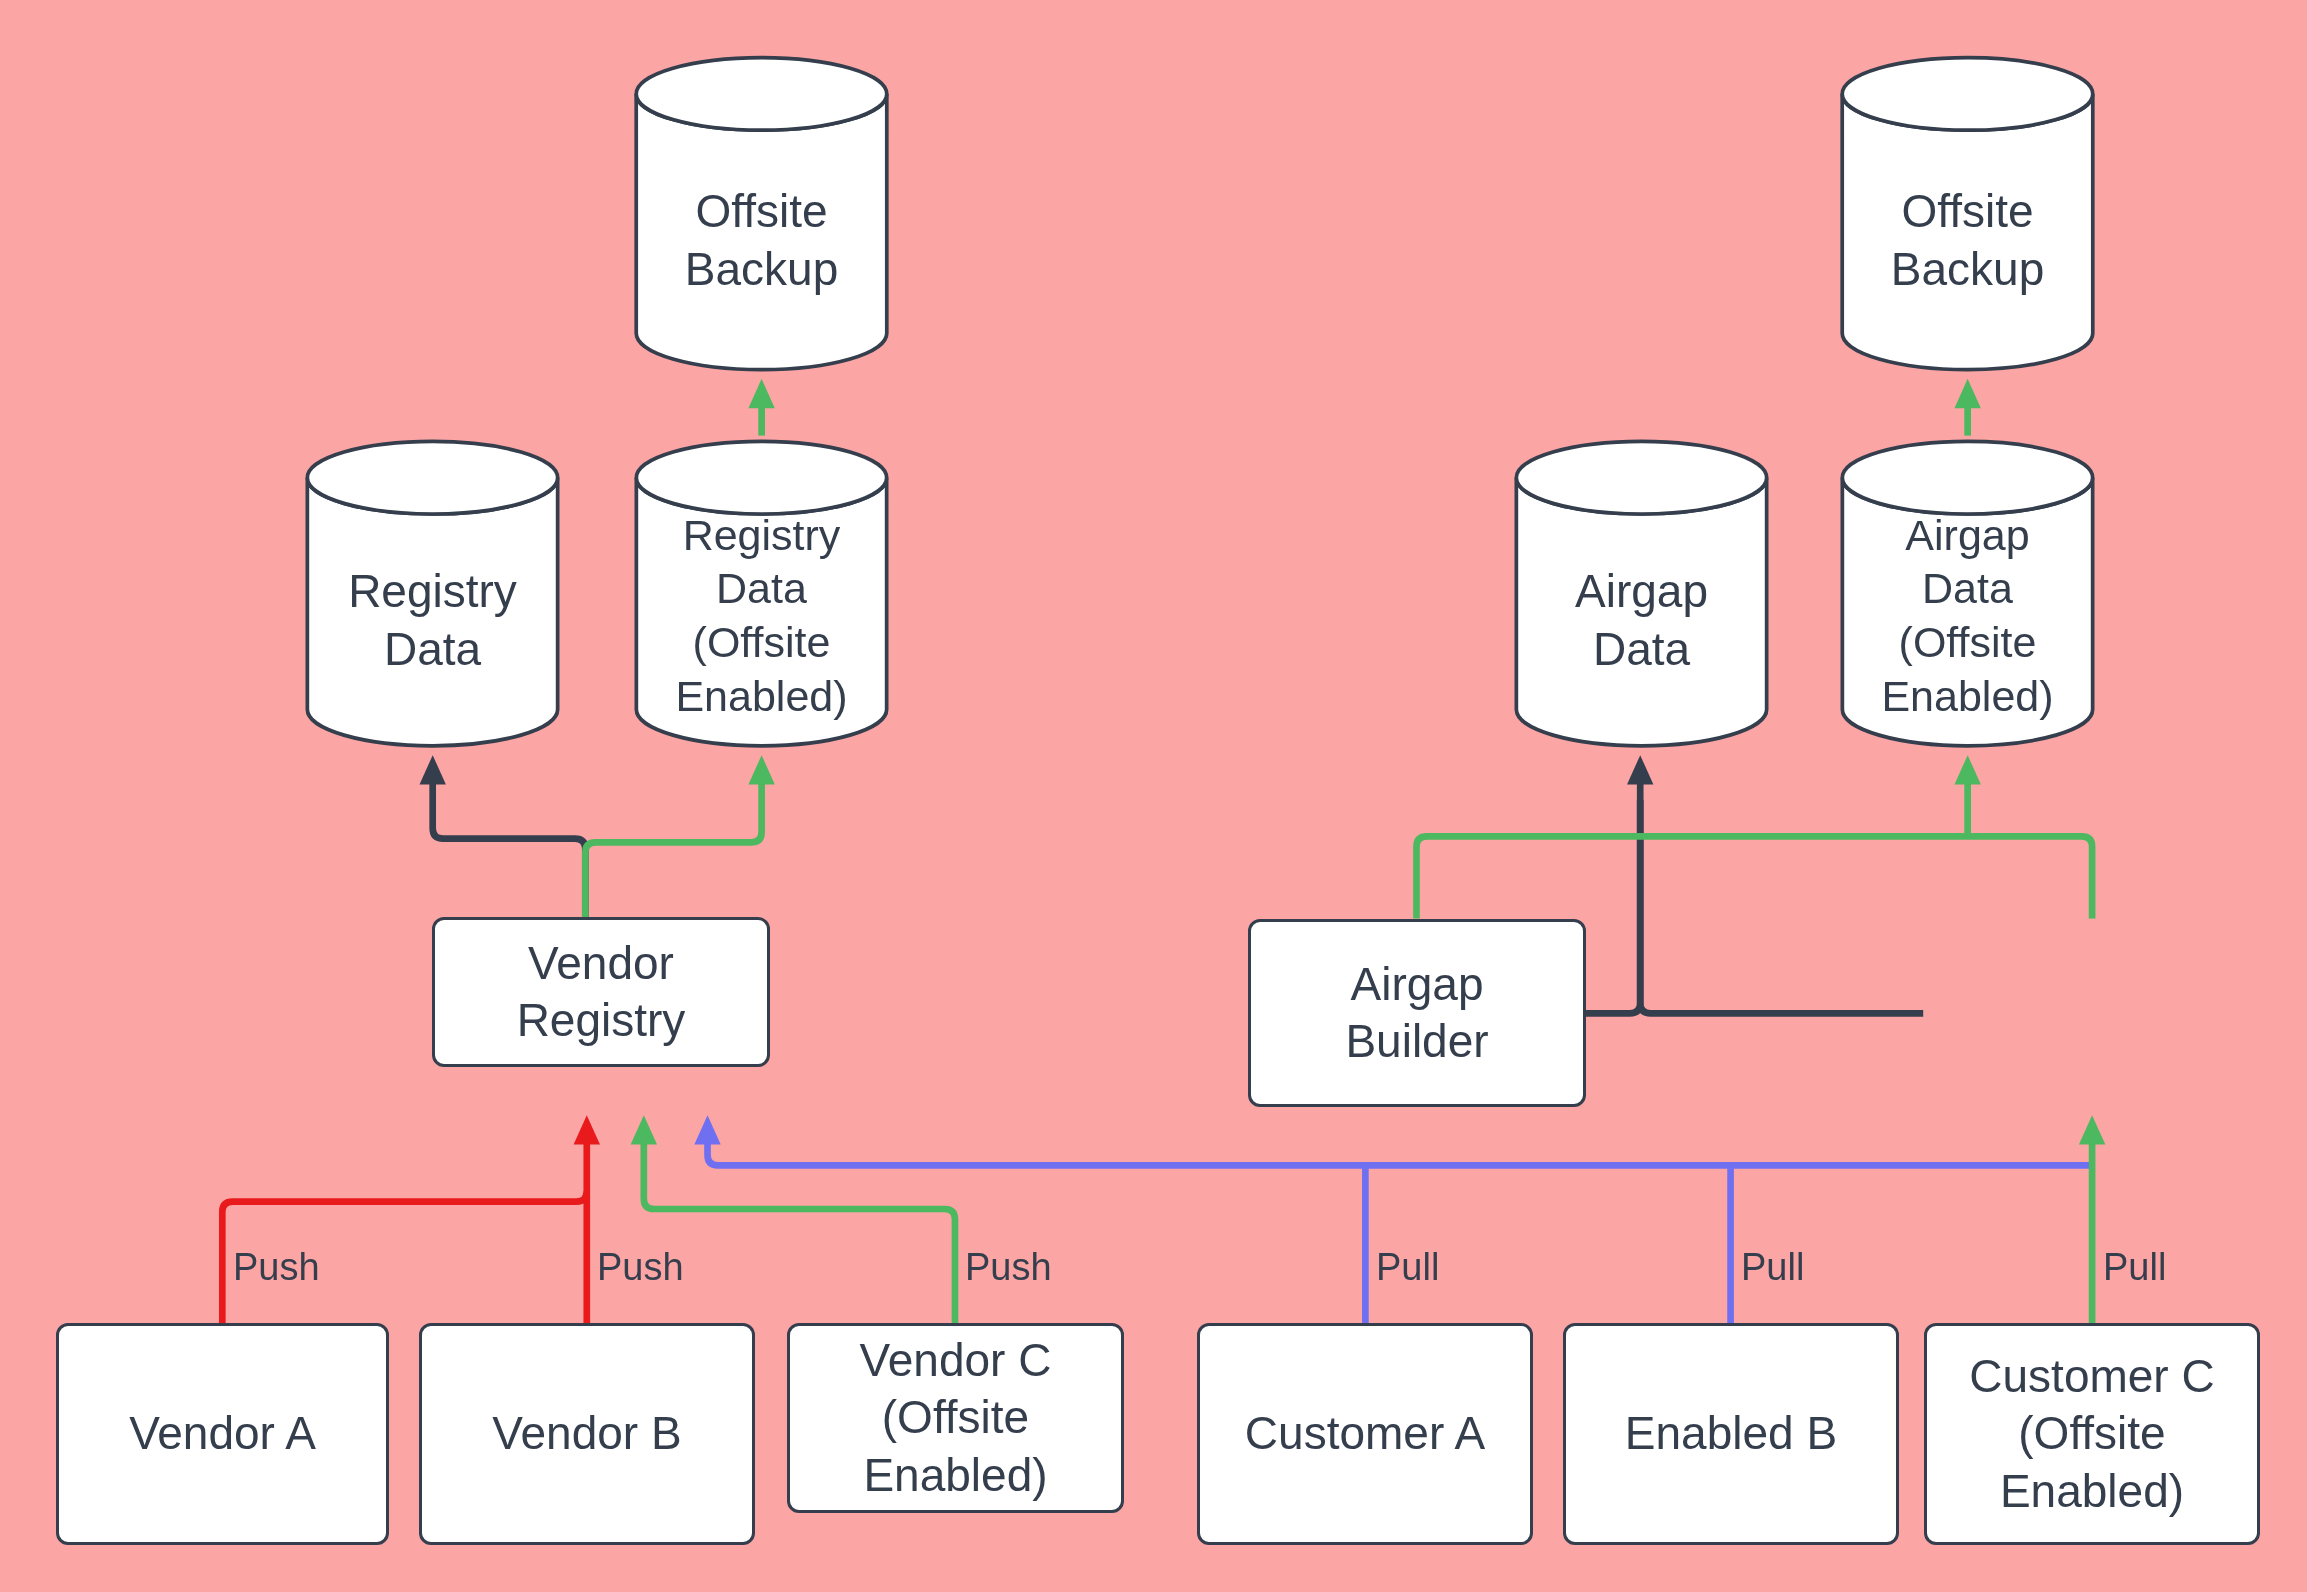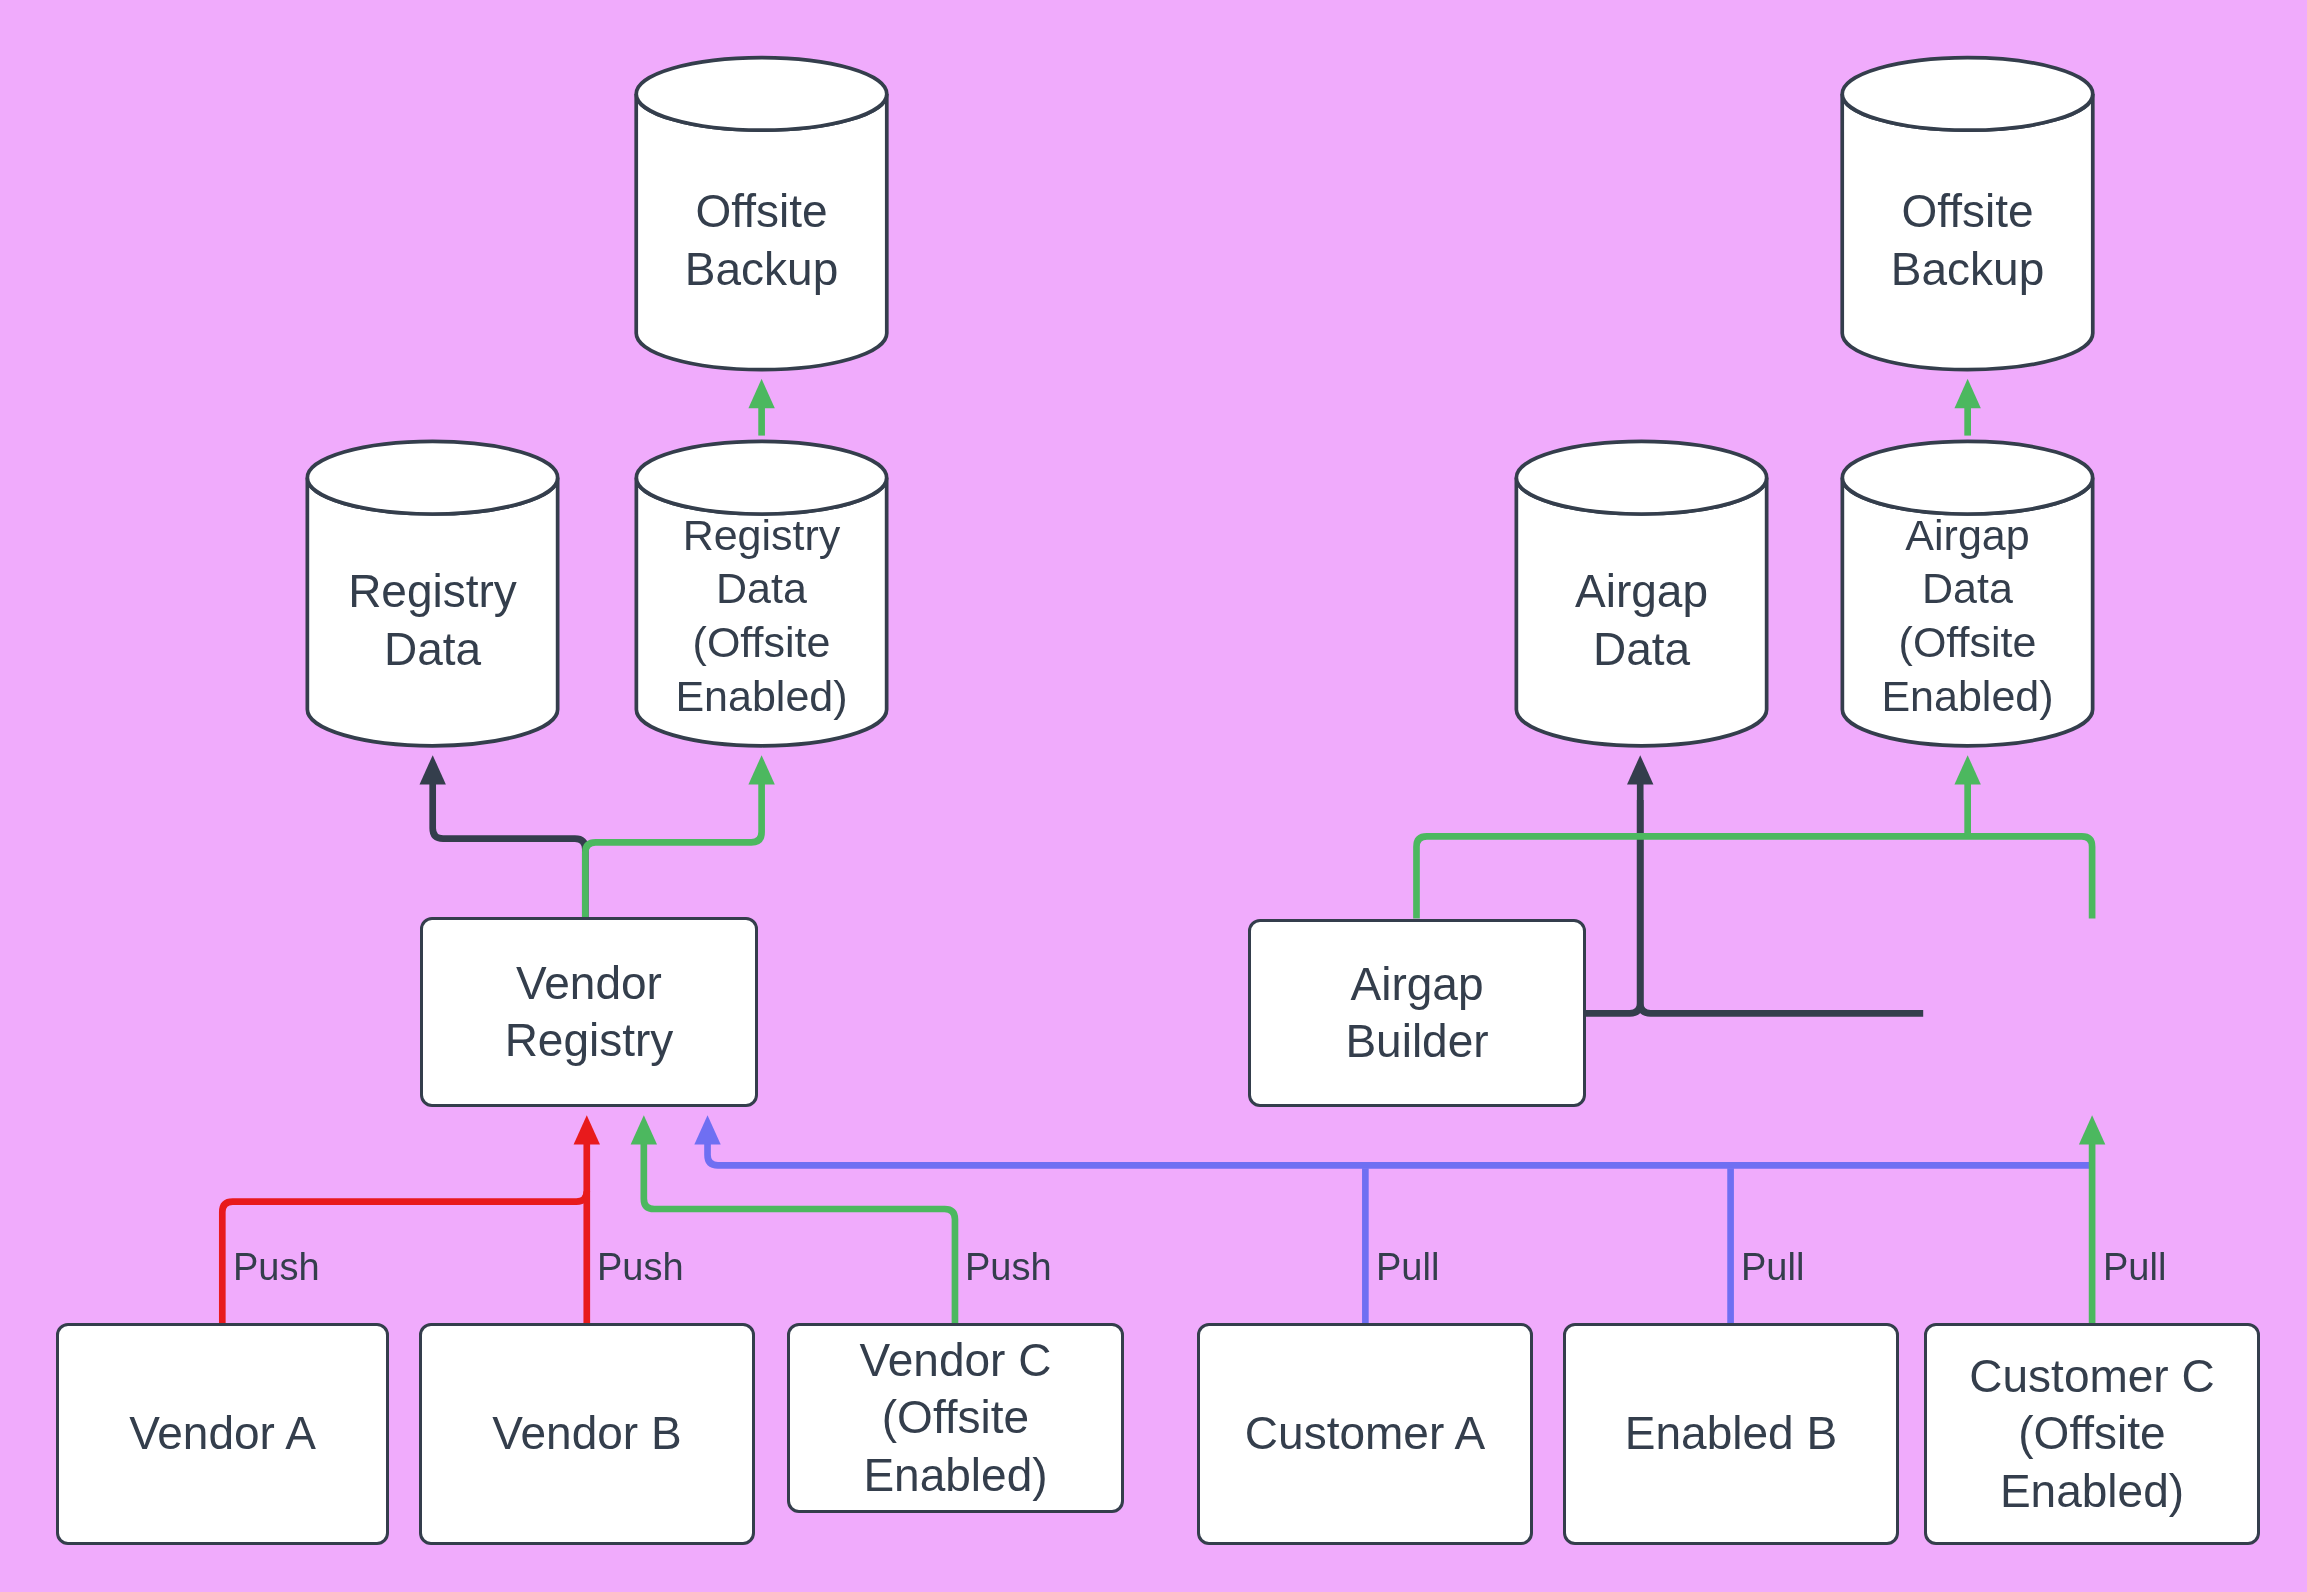--- a/index.html
+++ b/index.html
@@ -1,16 +1,16 @@
 <!DOCTYPE html>
 <html style="--c-ink: #343e4c; --c-red: #e81a1c; --c-green: #4cb85f; --c-blue: #6f6ff2;font-size:12px"><head>
 <meta charset="utf-8">
 <style>
   html,body{margin:0;padding:0;background:#fff;}
-  #canvas{position:relative;width:2307px;height:1592px;background:#f0abfc;overflow:hidden;
+  #canvas{position:relative;width:2307px;height:1592px;background:#fca5a5;overflow:hidden;
           font-family:"Liberation Sans",sans-serif;color:var(--c-ink,#343e4c);}
   #wires{position:absolute;left:0;top:0;width:2307px;height:1592px;}
   .node{position:absolute;box-sizing:border-box;border:3.7px solid var(--c-ink,#343e4c);
         border-radius:12px;background:#fff;display:flex;align-items:center;justify-content:center;
         text-align:center;font-size:46px;line-height:1.25;white-space:pre-line;}
   .cyl{position:absolute;}
   .cyl svg{position:absolute;left:0;top:0;width:100%;height:100%;}
   .cyl-label{position:absolute;left:0;top:0;right:0;bottom:0;display:flex;align-items:center;
         justify-content:center;padding-top:56px;text-align:center;font-size:46px;line-height:1.25;
         white-space:pre-line;}
@@ -114,21 +114,21 @@
     <svg viewBox="0 0 344 420">
       <path class="ink-shape" d="M3,55 V368 A169,49 0 0 0 341,368 V55 A169,49 0 0 1 3,55 Z"></path>
       <ellipse class="ink-shape" cx="172" cy="55" rx="169" ry="49"></ellipse>
     </svg>
     <div class="cyl-label" style="padding-top:47px;font-size:43px">Airgap
 Data
 (Offsite
 Enabled)</div>
   </div>
 
-  <div class="node" style="left:420px;top:917px;width:338px;height:190px">
+  <div class="node" style="left:432px;top:917px;width:338px;height:150px">
     <span>Vendor
 Registry</span>
   </div>
   <div class="node" style="left:1248px;top:919px;width:338px;height:188px">
     <span>Airgap
 Builder</span>
   </div>
 
   <div class="node" style="left:56px;top:1323px;width:333px;height:222px">
     <span>Vendor A</span>

